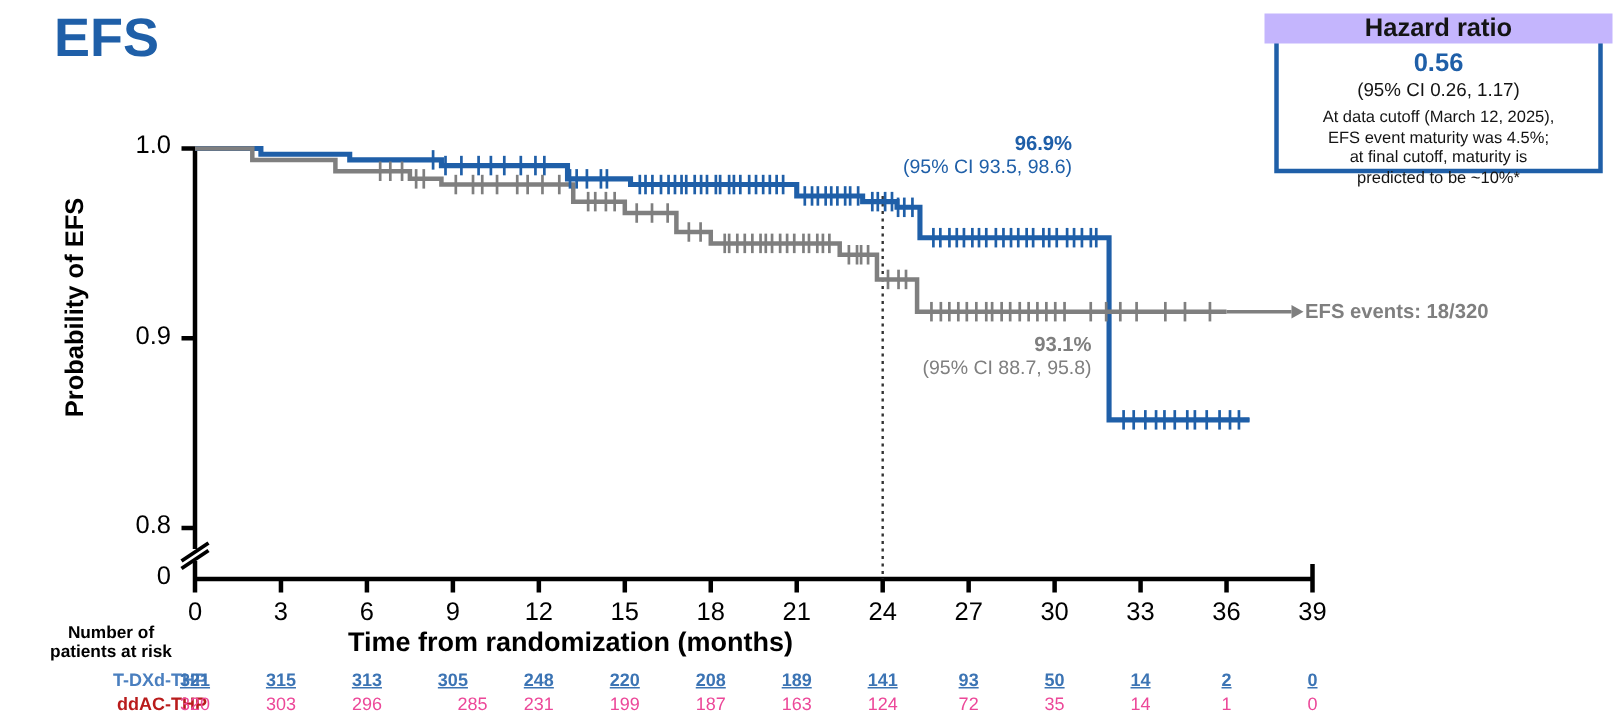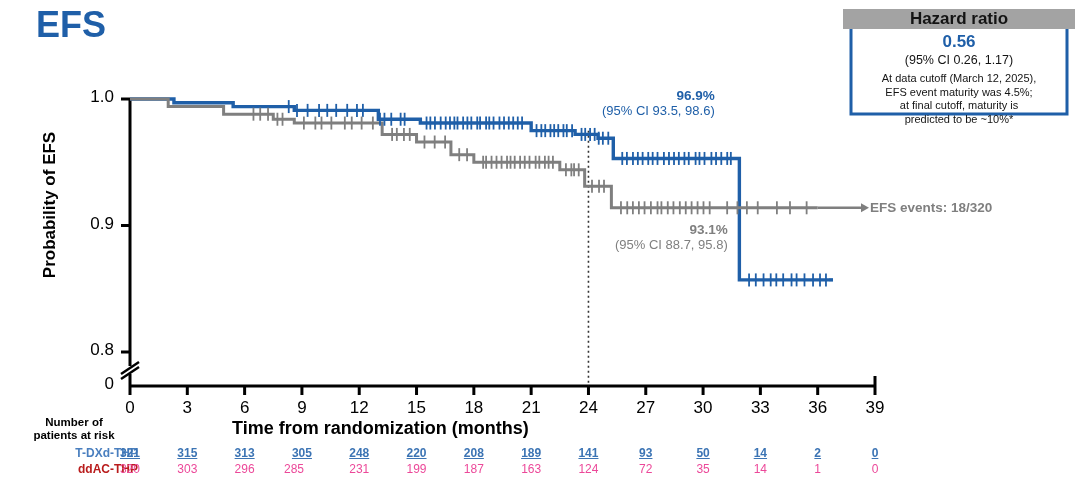--- a/index.html
+++ b/index.html
@@ -18,21 +18,21 @@
 
   svg.plot{position:absolute;left:0;top:0;width:1080px;height:481px;}
 
   
   .hr-box{
     position:absolute;left:843px;top:10px;width:232px;height:108px;
   }
   .hr-title{
     position:absolute;left:0;top:-1px;width:232px;text-align:center;
     font-size:17px;font-weight:bold;color:#141414;
-    background:#a3a3a3;padding:0 2px;box-sizing:border-box;
+    background:#c4b5fd;padding:0 2px;box-sizing:border-box;
   }
   .hr-value{
     position:absolute;left:0;top:22px;width:232px;text-align:center;
     font-size:17px;font-weight:bold;color:#1f5fa8;
   }
   .hr-ci{
     position:absolute;left:0;top:43px;width:232px;text-align:center;
     font-size:12.5px;color:#141414;
   }
   .hr-note{
@@ -369,21 +369,21 @@
       <div class="risk-cell r0" style="left: 511.154px; top: 446px;">189</div>
       <div class="risk-cell r0" style="left: 568.462px; top: 446px;">141</div>
       <div class="risk-cell r0" style="left: 625.769px; top: 446px;">93</div>
       <div class="risk-cell r0" style="left: 683.077px; top: 446px;">50</div>
       <div class="risk-cell r0" style="left: 740.385px; top: 446px;">14</div>
       <div class="risk-cell r0" style="left: 797.692px; top: 446px;">2</div>
       <div class="risk-cell r0" style="left: 855px; top: 446px;">0</div>
       <div class="risk-cell r1" style="left: 110px; top: 462px;">320</div>
       <div class="risk-cell r1" style="left: 167.308px; top: 462px;">303</div>
       <div class="risk-cell r1" style="left: 224.615px; top: 462px;">296</div>
-      <div class="risk-cell r1" style="left: 274px; top: 462px;">285</div>
+      <div class="risk-cell r1" style="left: 295px; top: 462px;">285</div>
       <div class="risk-cell r1" style="left: 339.231px; top: 462px;">231</div>
       <div class="risk-cell r1" style="left: 396.538px; top: 462px;">199</div>
       <div class="risk-cell r1" style="left: 453.846px; top: 462px;">187</div>
       <div class="risk-cell r1" style="left: 511.154px; top: 462px;">163</div>
       <div class="risk-cell r1" style="left: 568.462px; top: 462px;">124</div>
       <div class="risk-cell r1" style="left: 625.769px; top: 462px;">72</div>
       <div class="risk-cell r1" style="left: 683.077px; top: 462px;">35</div>
       <div class="risk-cell r1" style="left: 740.385px; top: 462px;">14</div>
       <div class="risk-cell r1" style="left: 797.692px; top: 462px;">1</div>
       <div class="risk-cell r1" style="left: 855px; top: 462px;">0</div>

